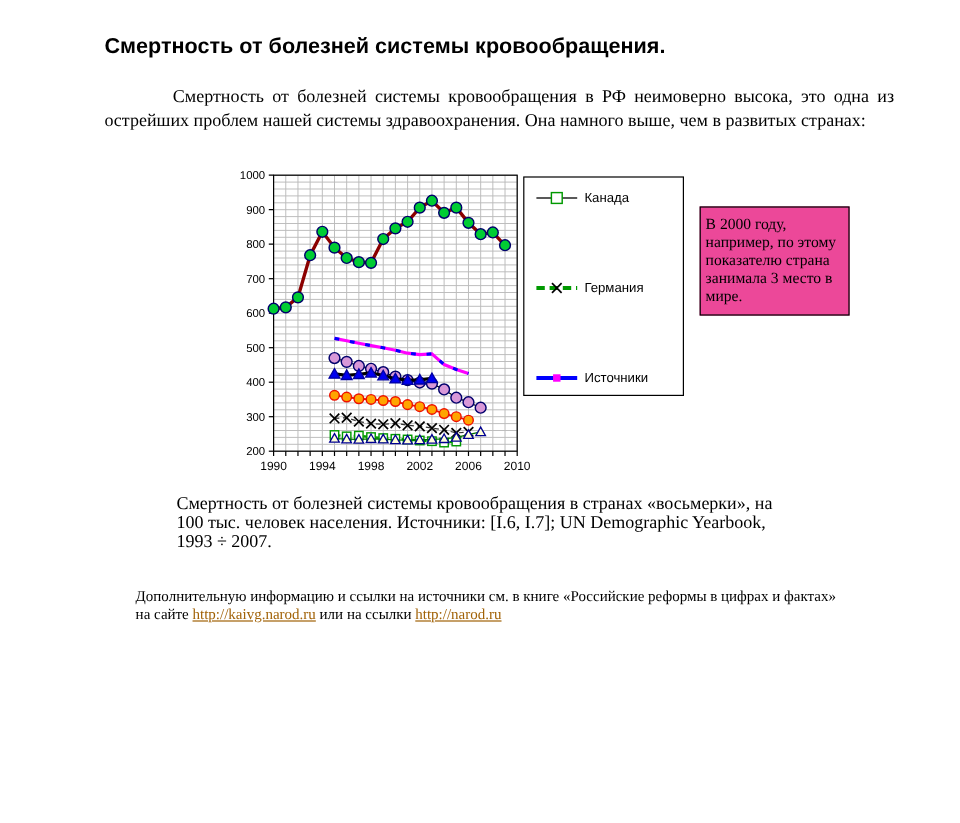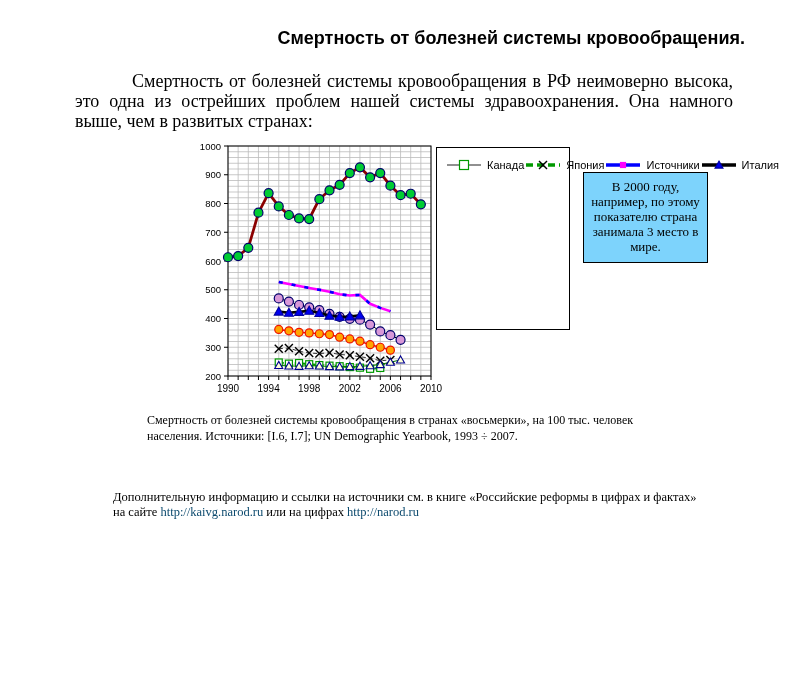--- a/index.html
+++ b/index.html
@@ -1,34 +1,34 @@
 <!DOCTYPE html>
 <html><head>
 <meta charset="utf-8">
 <style>
   html,body{margin:0;padding:0;background:#fff;}
   .page{position:relative;width:800px;height:686px;background:#ffffff;overflow:hidden;
         font-family:"Liberation Serif",serif;color:#000;}
-  .title{position:absolute;top:28px;left:87px;width:658px;text-align:right;
+  .title{position:absolute;top:28px;left:87px;width:658px;text-align:left;
          font-family:"Liberation Sans",sans-serif;font-weight:bold;font-size:18px;}
-  .intro{position:absolute;top:71px;left:75px;width:658px;font-size:18px;line-height:20px;
+  .intro{position:absolute;top:71px;left:87px;width:658px;font-size:15px;line-height:20px;
          text-align:justify;text-indent:57px;}
   .chart-wrap{position:absolute;top:138px;left:195px;width:250px;height:262px;}
   .legend-box{position:absolute;top:147px;left:436px;width:134px;height:183px;
               border:1px solid #000;background:#fff;box-sizing:border-box;
-              padding:7px 6px 4px 8px;display:flex;justify-content:space-between;}
+              padding:7px 6px 4px 8px;display:flex;flex-direction:column;justify-content:space-between;}
   .legend-row{display:flex;align-items:center;height:20px;}
   .legend-row svg{flex:0 0 auto;margin-right:4px;}
   .legend-label{font-family:"Liberation Sans",sans-serif;font-size:11px;white-space:nowrap;}
   .note-box{position:absolute;top:172px;left:583px;width:125px;box-sizing:border-box;
-            border:1px solid #000;padding:6px 4px 8px 4px;text-align:center;
-            font-size:13px;line-height:15px;background:#7dd3fc;}
-  .caption{position:absolute;top:412px;left:147px;width:508px;font-size:12px;line-height:16px;}
+            border:1px solid #000;padding:6px 4px 8px 4px;text-align:left;
+            font-size:13px;line-height:15px;background:#ec4899;}
+  .caption{position:absolute;top:412px;left:147px;width:508px;font-size:15px;line-height:16px;}
   .footer{position:absolute;top:490px;left:113px;width:592px;font-size:12.5px;line-height:15px;}
-  .link{color:#0c4a6e;cursor:pointer;}
+  .link{color:#a16207;text-decoration:underline;cursor:pointer;}
 </style>
 </head>
 <body>
 
 <div class="page">
 
   <div class="title">Смертность от болезней системы кровообращения.</div>
 
   <div class="intro">Смертность от болезней системы кровообращения в РФ неимоверно высока, это одна из острейших проблем нашей системы здравоохранения. Она намного выше, чем в развитых странах:</div>
 
@@ -279,37 +279,30 @@
           <rect x="14.5" y="2.5" width="9" height="9" fill="#ffffff" stroke="#009900" stroke-width="1.2"></rect>
         </svg>
         <span class="legend-label">Канада</span>
       </div>
       <div class="legend-row">
         <svg width="38" height="14">
           <line x1="2" y1="7" x2="36" y2="7" stroke="#009900" stroke-width="3.5" stroke-dasharray="7,4"></line>
           <line x1="15" y1="3" x2="23" y2="11" stroke="#000000" stroke-width="1.4"></line>
           <line x1="15" y1="11" x2="23" y2="3" stroke="#000000" stroke-width="1.4"></line>
         </svg>
-        <span class="legend-label">Япония</span>
+        <span class="legend-label">Германия</span>
       </div>
       <div class="legend-row">
         <svg width="38" height="14">
           <line x1="2" y1="7" x2="36" y2="7" stroke="#0000FF" stroke-width="3.5"></line>
           <rect x="16.5" y="4.5" width="5" height="5" fill="#FF00FF" stroke="#FF00FF" stroke-width="1.2"></rect>
         </svg>
         <span class="legend-label">Источники</span>
       </div>
-      <div class="legend-row">
-        <svg width="38" height="14">
-          <line x1="2" y1="7" x2="36" y2="7" stroke="#000000" stroke-width="3.5"></line>
-          <path d="M 19 3 L 23 10.120000000000001 L 15 10.120000000000001 Z" fill="#0000F0" stroke="#0000A0" stroke-width="1.1"></path>
-        </svg>
-        <span class="legend-label">Италия</span>
-      </div>
     </div>
 
   <div class="note-box">В 2000 году, например, по этому показателю страна занимала 3 место в мире.</div>
 
   <div class="caption">Смертность от болезней системы кровообращения в странах «восьмерки», на 100 тыс. человек населения. Источники: [I.6, I.7]; UN Demographic Yearbook, 1993 ÷ 2007.</div>
 
-  <div class="footer"><span>Дополнительную информацию и ссылки на источники см. в книге «Российские реформы в цифрах и фактах» на сайте </span><a class="link">http://kaivg.narod.ru</a><span> или на цифрах  </span><a class="link">http://narod.ru</a></div>
+  <div class="footer"><span>Дополнительную информацию и ссылки на источники см. в книге «Российские реформы в цифрах и фактах» на сайте </span><a class="link">http://kaivg.narod.ru</a><span> или на ссылки  </span><a class="link">http://narod.ru</a></div>
 
 </div>
 
 </body></html>

